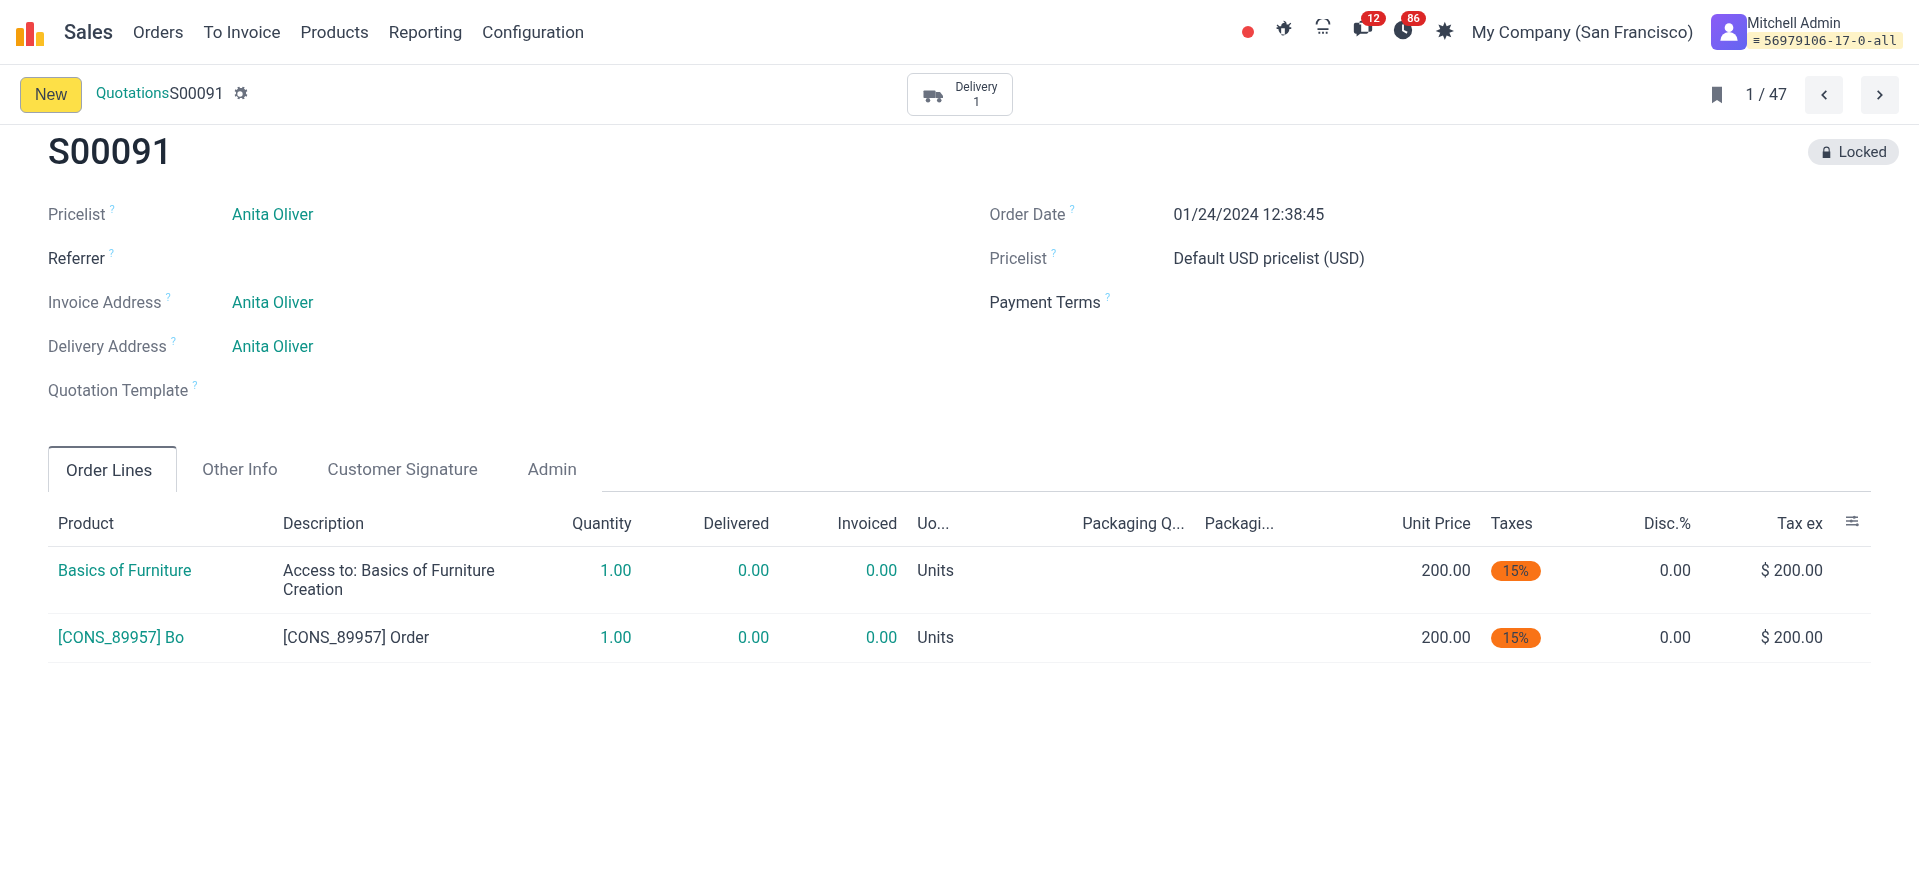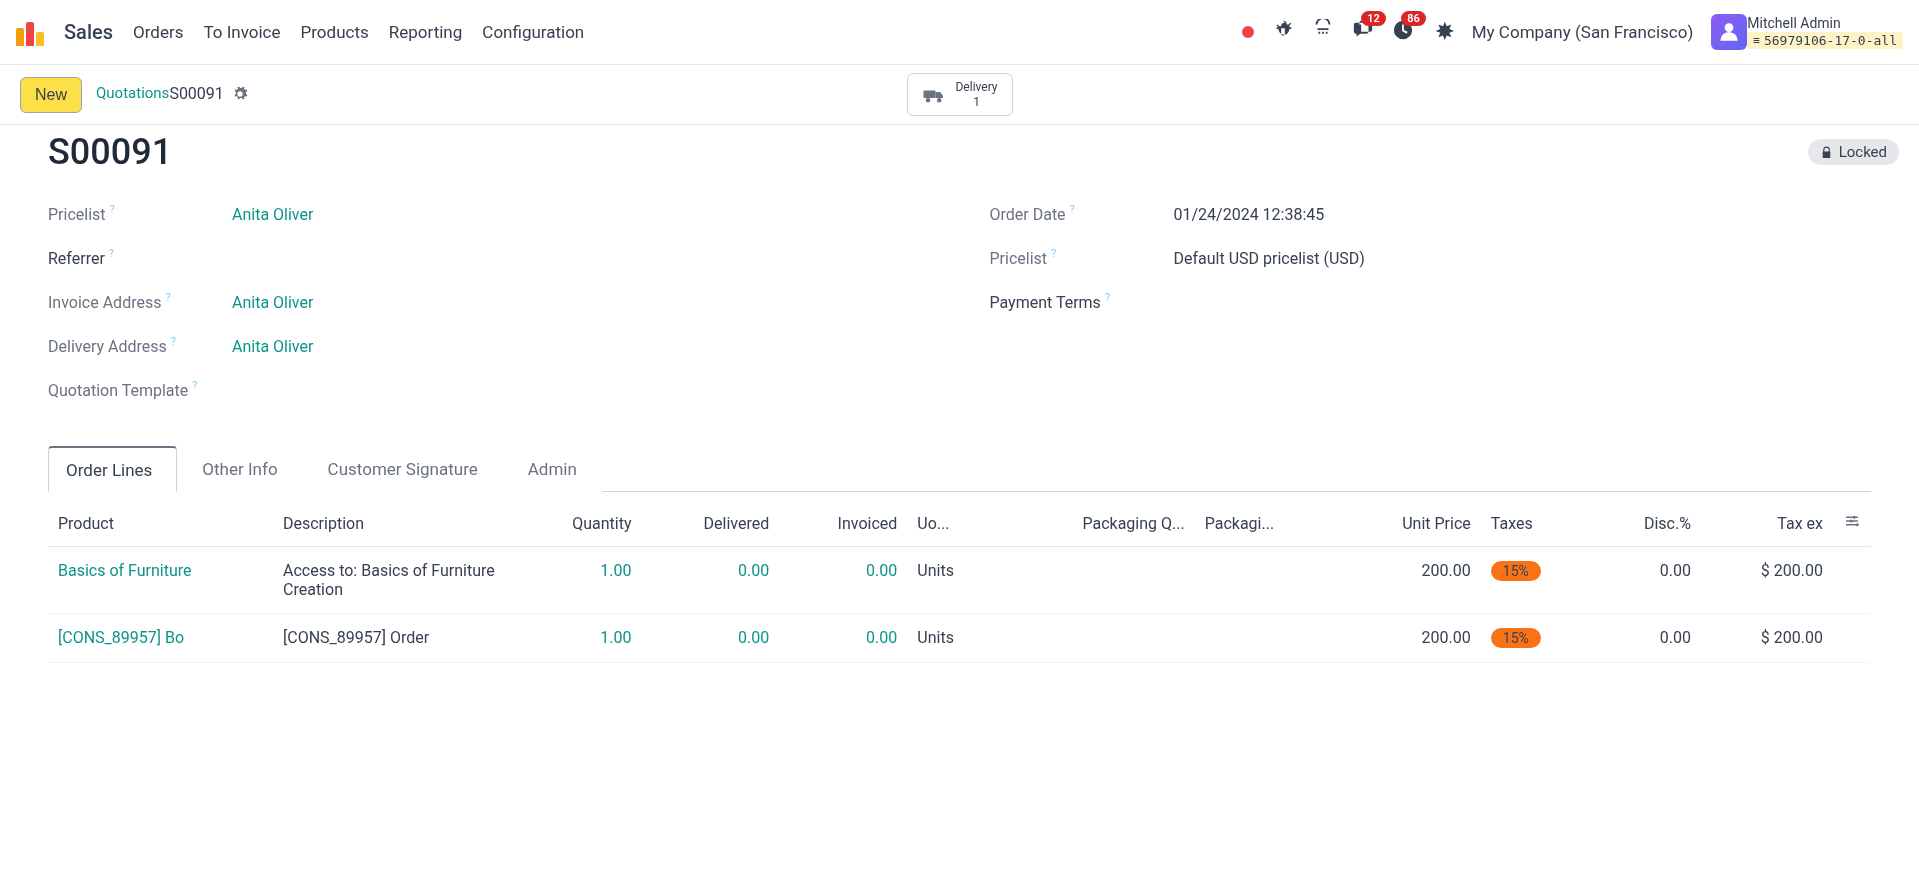--- a/index.html
+++ b/index.html
@@ -232,20 +232,36 @@
     <svg class="truck-icon" viewBox="0 0 32 24">
         <rect x="2" y="6" width="16" height="10" rx="1"></rect>
         <path d="M18 8h6l4 5v3h-10z"></path>
         <circle cx="8" cy="19" r="3"></circle>
         <circle cx="23" cy="19" r="3"></circle>
       </svg>
     <div class="statbox-text">
       <span>Delivery</span>
       <span>1</span>
     </div>
+  </div>
+  <div class="subbar-right">
+    <svg class="bookmark-icon" viewBox="0 0 24 24">
+        <path d="M6 2h12v20l-6-4-6 4V2z"></path>
+      </svg>
+    <span class="pager">1 / 47</span>
+    <div class="arrow-btn">
+        <svg viewBox="0 0 24 24">
+          <path d="M15 4l-8 8 8 8 2-2-6-6 6-6z"></path>
+        </svg>
+      </div>
+    <div class="arrow-btn">
+        <svg viewBox="0 0 24 24">
+          <path d="M9 4l8 8-8 8-2-2 6-6-6-6z"></path>
+        </svg>
+      </div>
   </div>
 </div>
 
 <div class="content">
   <div class="locked-badge">
     <svg class="lock-icon" viewBox="0 0 24 24">
         <path d="M6 10V7a6 6 0 1112 0v3h1v12H5V10h1zm2 0h8V7a4 4 0 00-8 0v3z"></path>
       </svg>
     <span>Locked</span>
   </div>

